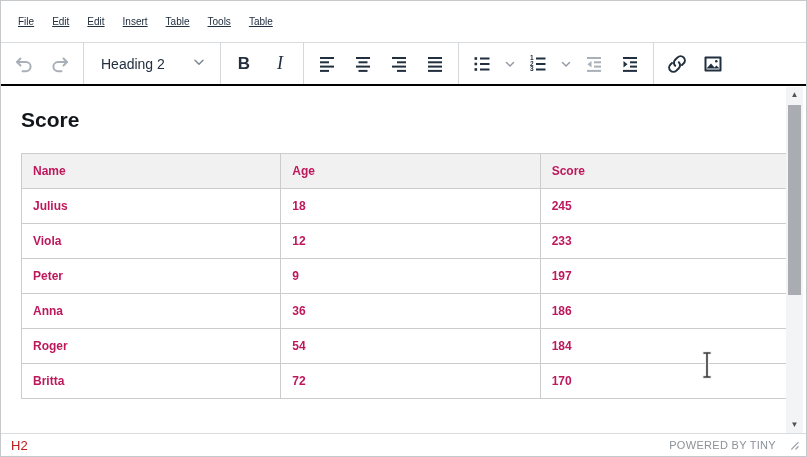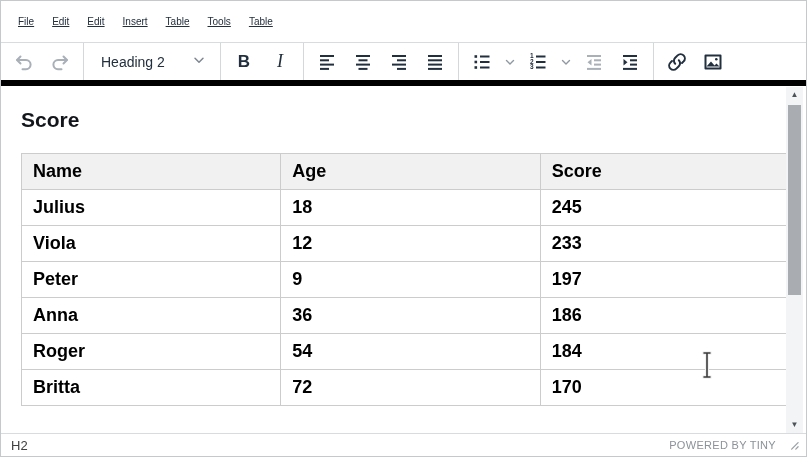--- a/index.html
+++ b/index.html
@@ -24,21 +24,21 @@
   }
   .menu-item {
     padding:7px 9px;
     font-size:10px; color:#222f3e;
     cursor:default; white-space:nowrap;text-decoration:underline;
   }
   
   .toolbar {
     flex:0 0 43px;
     display:flex; align-items:stretch;
-    border-bottom:6px solid #000000;
+    border-bottom:2px solid #000000;
     background:#fff;
   }
   .tb-group {
     display:flex; align-items:center;
     padding:0 5px;
     border-right:1px solid #d5d8db;
   }
   .tb-group.last { border-right:none; }
   .tb-btn {
     width:34px; height:34px;
@@ -60,21 +60,21 @@
   .content {
     flex:1 1 auto; position:relative; overflow:hidden;
     background:#fff; padding:18px 20px 0 20px;
   }
   .content h2 {
     margin:4px 0 21px 0;
     font-size:21px; font-weight:700; color:#12161b;
   }
   table.score-table {
     width:779px; table-layout:fixed; border-collapse:collapse;
-    font-size:18px; color:#000000;
+    font-size:12px; color:#be185d;
   }
   .score-table th, .score-table td {
     border:1px solid #cccccc;
     padding:7px 11px; height:35px;
     text-align:left; vertical-align:middle;
     font-weight:bold;
   }
   .score-table th { background:#f1f1f1; font-weight:700; }
   
   .scrollbar {
@@ -94,21 +94,21 @@
     background:#a9adb1;
   }
   .ibeam { position:absolute; left:699px; top:264px; }
   
   .statusbar {
     flex:0 0 23px;
     border-top:1px solid #d9dcdf;
     display:flex; align-items:center; justify-content:space-between;
     padding:0 7px 0 10px; background:#fff;
   }
-  .element-path { font-size:13px; color:#404040; }
+  .element-path { font-size:13px; color:#b91c1c; }
   .status-right { display:flex; align-items:center; gap:12px; }
   .branding { font-size:11px; color:#8b9299; letter-spacing:0.3px; }
 </style>
 </head>
 <body>
 
 <div class="editor">
 
   <div class="menubar" id="menubar">
       <span class="menu-item">File</span>

